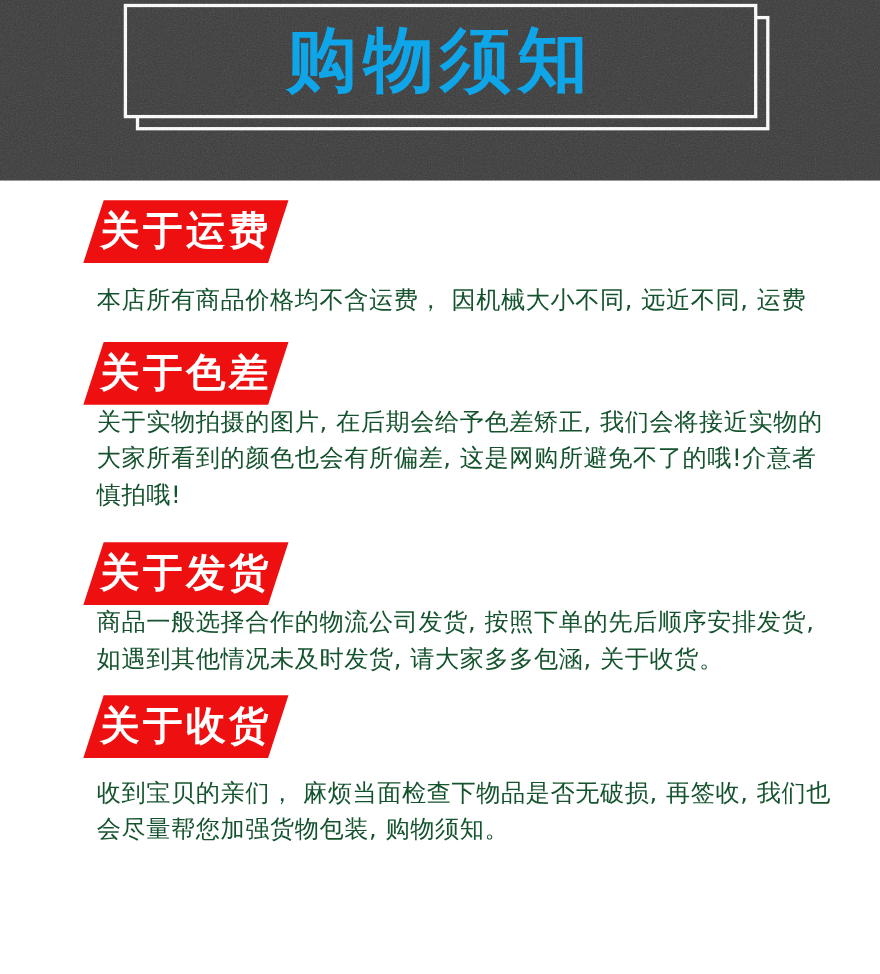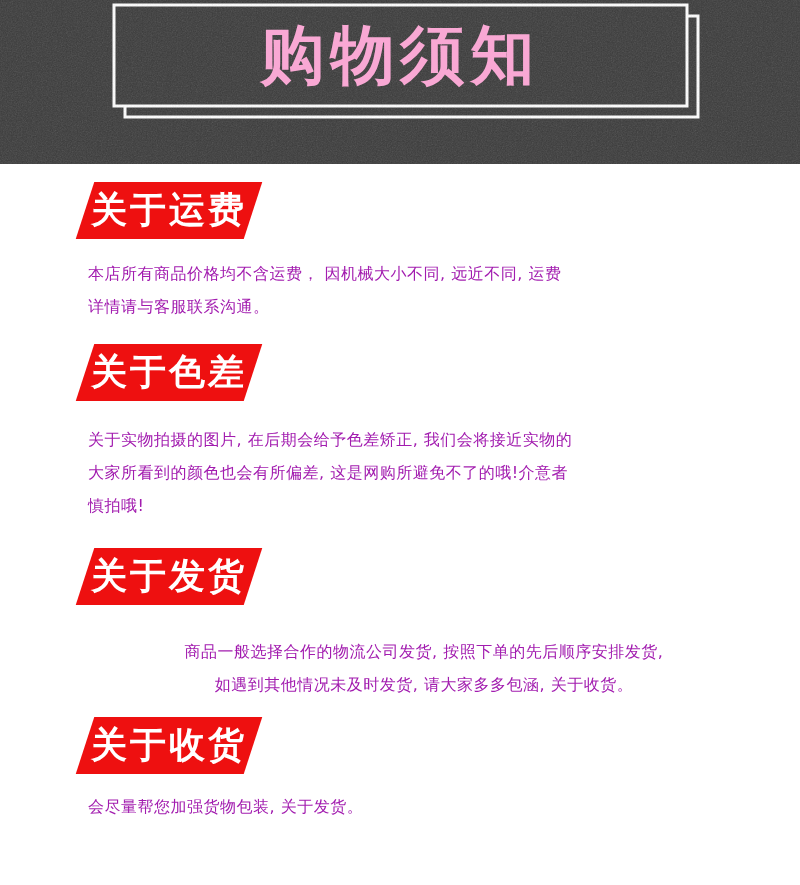--- a/index.html
+++ b/index.html
@@ -25,21 +25,21 @@
     position: absolute;
     left: 114px;
     top: 5px;
     width: 573px;
     height: 101px;
     line-height: 101px;
     text-align: center;
     font-size: 64px;
     font-weight: bold;
     letter-spacing: 6px;
-    color: #f9a8d4;
+    color: #0ea5e9;
     z-index: 2;
   }
 
   
   .badge {
     margin-left: 85px;
     width: 168px;
     height: 57px;
     background: #ee1010;
     transform: skewX(-18deg);
@@ -52,34 +52,34 @@
     transform: skewX(18deg);
     color: #ffffff;
     font-size: 36px;
     font-weight: bold;
     letter-spacing: 3px;
     white-space: nowrap;
   }
   .para {
     margin-left: 88px;
     margin-right: 40px;
-    color: #a21caf;
-    font-size: 16px;
+    color: #14532d;
+    font-size: 22px;
     line-height: 33px;
     font-weight: 500;
     letter-spacing: 0.5px;
   }
   .para .line { white-space: nowrap; }
 
   .sec-1 .badge { margin-top: 18px; }
   .sec-1 .para  { margin-top: 18px; }
   .sec-2 .badge { margin-top: 21px; }
-  .sec-2 .para  { margin-top: 22px; }
+  .sec-2 .para  { margin-top: 0; }
   .sec-3 .badge { margin-top: 26px; }
-  .sec-3 .para  { margin-top: 30px; text-align: center; }
+  .sec-3 .para  { margin-top: 0; }
   .sec-4 .badge { margin-top: 16px; }
   .sec-4 .para  { margin-top: 16px; }
 </style>
 </head>
 <body>
 
 <div class="page">
 
   <div class="banner">
     <svg width="800" height="164" viewBox="0 0 800 164">
@@ -96,21 +96,20 @@
     </svg>
     <div class="banner-title">购物须知</div>
   </div>
 
   <div class="section sec-1">
     <div class="badge">
       <span class="badge-text">关于运费</span>
     </div>
     <div class="para">
       <div class="line">本店所有商品价格均不含运费， 因机械大小不同, 远近不同, 运费</div>
-      <div class="line">详情请与客服联系沟通。</div>
     </div>
   </div>
 
   <div class="section sec-2">
     <div class="badge">
       <span class="badge-text">关于色差</span>
     </div>
     <div class="para">
       <div class="line">关于实物拍摄的图片, 在后期会给予色差矫正, 我们会将接近实物的</div>
       <div class="line">大家所看到的颜色也会有所偏差, 这是网购所避免不了的哦!介意者</div>
@@ -126,17 +125,18 @@
       <div class="line">商品一般选择合作的物流公司发货, 按照下单的先后顺序安排发货,</div>
       <div class="line">如遇到其他情况未及时发货, 请大家多多包涵, 关于收货。</div>
     </div>
   </div>
 
   <div class="section sec-4">
     <div class="badge">
       <span class="badge-text">关于收货</span>
     </div>
     <div class="para">
-      <div class="line">会尽量帮您加强货物包装, 关于发货。</div>
+      <div class="line">收到宝贝的亲们， 麻烦当面检查下物品是否无破损, 再签收, 我们也</div>
+      <div class="line">会尽量帮您加强货物包装, 购物须知。</div>
     </div>
   </div>
 
 </div>
 
 </body></html>

